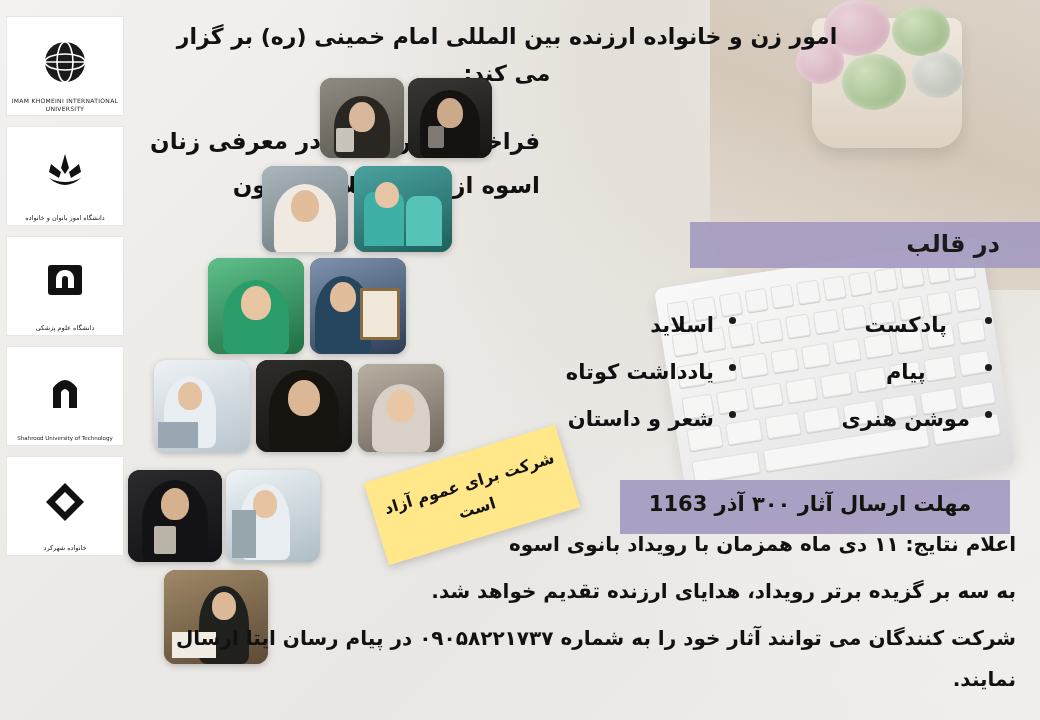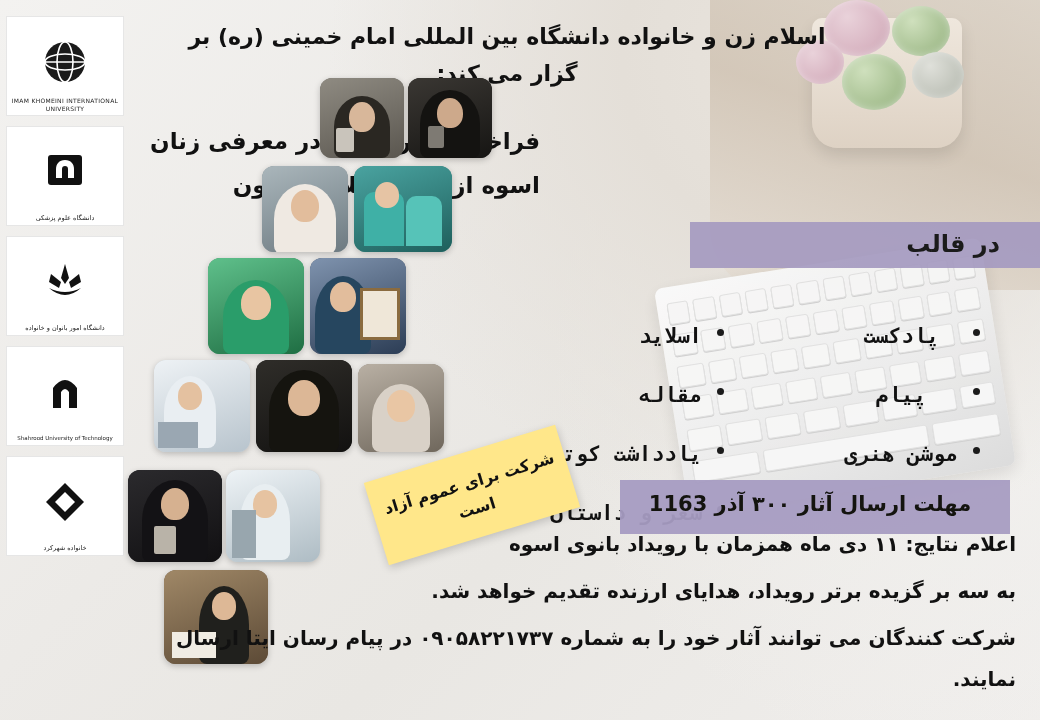--- a/index.html
+++ b/index.html
@@ -111,21 +111,21 @@
     position:absolute;right:0;top:222px;width:350px;height:46px;
     background:#a59ac0;opacity:.92;
   }
   .format-title{
     position:absolute;right:40px;top:230px;
     font-size:24px;font-weight:bold;color:#1b1b1b;
   }
   .col-list{position:absolute;font-size:21px;color:#111;line-height:2.05;font-weight:bold;}
   .col-right{right:44px;top:300px;text-align:center;}
   .col-left{right:300px;top:300px;text-align:right;}
-  .col-list li{list-style:none;position:relative;padding-right:22px;margin:16px;font-family:Liberation Mono, monospace;}
+  .col-list li{list-style:none;position:relative;padding-right:22px;margin:4px;}
   .col-list li:before{
     content:"";position:absolute;right:0;top:13px;width:7px;height:7px;border-radius:50%;
     background:#1b1b1b;
   }
   .col-list ul{margin:0;padding:0;}
 
   
   .deadline{
     position:absolute;right:30px;top:480px;width:390px;height:54px;
     background:#a79cc2;opacity:.95;
@@ -245,54 +245,54 @@
         <ellipse cx="24" cy="24" rx="20" ry="8" fill="none" stroke="#fff" stroke-width="1.6"></ellipse>
         <ellipse cx="24" cy="24" rx="8" ry="20" fill="none" stroke="#fff" stroke-width="1.6"></ellipse>
         <line x1="4" y1="24" x2="44" y2="24" stroke="#fff" stroke-width="1.6"></line>
       </svg>
       <span class="lg-caption" style="font-size:6px;letter-spacing:.3px">IMAM KHOMEINI
 INTERNATIONAL UNIVERSITY</span>
     </div>
 
     <div class="logo">
       <svg class="mark" viewBox="0 0 48 48">
-        <rect x="7" y="7" width="34" height="30" rx="3" fill="#111"></rect>
-        <path d="M24 12 c-6 0 -9 4 -9 9 v9 h6 v-9 c0-2 1-3 3-3 s3 1 3 3 v9 h6 v-9 c0-5 -3-9 -9-9 Z" fill="#fff"></path>
-      </svg>
-      <span class="lg-caption">دانشگاه علوم پزشکی</span>
-    </div>
-
-    <div class="logo">
-      <svg class="mark" viewBox="0 0 48 48">
         <path d="M24 6 L28 20 L24 26 L20 20 Z" fill="#111"></path>
         <path d="M10 16 L20 24 L18 30 L8 24 Z" fill="#111"></path>
         <path d="M38 16 L28 24 L30 30 L40 24 Z" fill="#111"></path>
         <path d="M8 30 q16 14 32 0 q-16 8 -32 0 Z" fill="#111"></path>
       </svg>
       <span class="lg-caption">دانشگاه امور بانوان و خانواده</span>
     </div>
 
+    <div class="logo">
+      <svg class="mark" viewBox="0 0 48 48">
+        <rect x="7" y="7" width="34" height="30" rx="3" fill="#111"></rect>
+        <path d="M24 12 c-6 0 -9 4 -9 9 v9 h6 v-9 c0-2 1-3 3-3 s3 1 3 3 v9 h6 v-9 c0-5 -3-9 -9-9 Z" fill="#fff"></path>
+      </svg>
+      <span class="lg-caption">دانشگاه علوم پزشکی</span>
+    </div>
+
 
     <div class="logo">
       <svg class="mark" viewBox="0 0 48 48">
         <path d="M12 40 V20 q12 -16 24 0 V40 H28 V24 q-4 -6 -8 0 V40 Z" fill="#111"></path>
       </svg>
       <span class="lg-caption" style="font-size:5.5px">Shahrood University of Technology</span>
     </div>
 
     <div class="logo">
       <svg class="mark" viewBox="0 0 48 48">
         <polygon points="24,5 43,24 24,43 5,24" fill="#111"></polygon>
         <polygon points="24,14 34,24 24,34 14,24" fill="#fff"></polygon>
       </svg>
       <span class="lg-caption">خانواده شهرکرد</span>
     </div>
   </div>
 
-  <div class="head-top rtl">اسلام زن و خانواده دانشگاه بین المللی امام خمینی (ره) بر گزار می کند:</div>
+  <div class="head-top rtl">امور زن و خانواده ارزنده بین المللی امام خمینی (ره) بر گزار می کند:</div>
 
   <div class="head-call rtl">
     <div>فراخوان آثار هنری در معرفی زنان</div>
     <div>اسوه از صدر اسلام تا کنون</div>
   </div>
 
   <div class="mosaic">
 
     <div class="ph" style="left:200px;top:8px;width:84px;height:80px;background:#6d6a63;">
       <div class="sky" style="background:linear-gradient(160deg,#8f8b82,#5a564f)"></div>
@@ -382,21 +382,20 @@
     <ul>
       <li>پادکست</li>
       <li>پیام</li>
       <li>موشن هنری</li>
     </ul>
   </div>
 
   <div class="col-list col-left rtl">
     <ul>
       <li>اسلاید</li>
-      <li>مقاله</li>
       <li>یادداشت کوتاه</li>
       <li>شعر و داستان</li>
     </ul>
   </div>
 
   <div class="note"></div>
   <div class="note-txt rtl">شرکت برای عموم آزاد است</div>
 
   <div class="deadline"></div>
   <div class="deadline-txt rtl">مهلت ارسال آثار ۳۰۰ آذر 1163</div>

